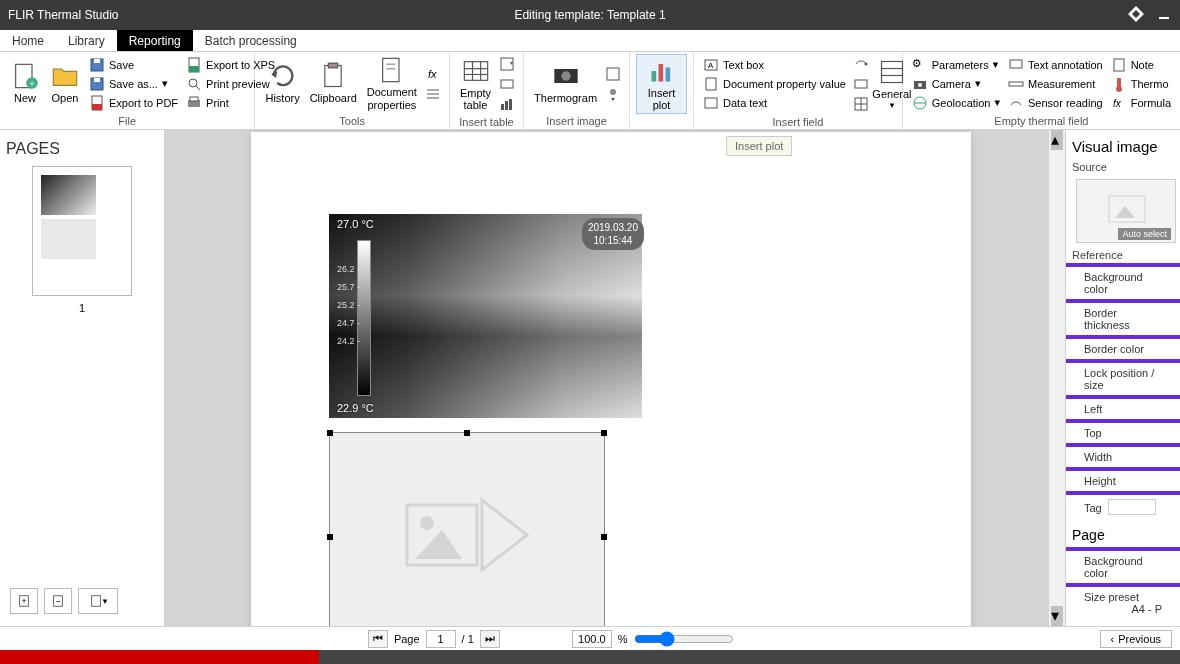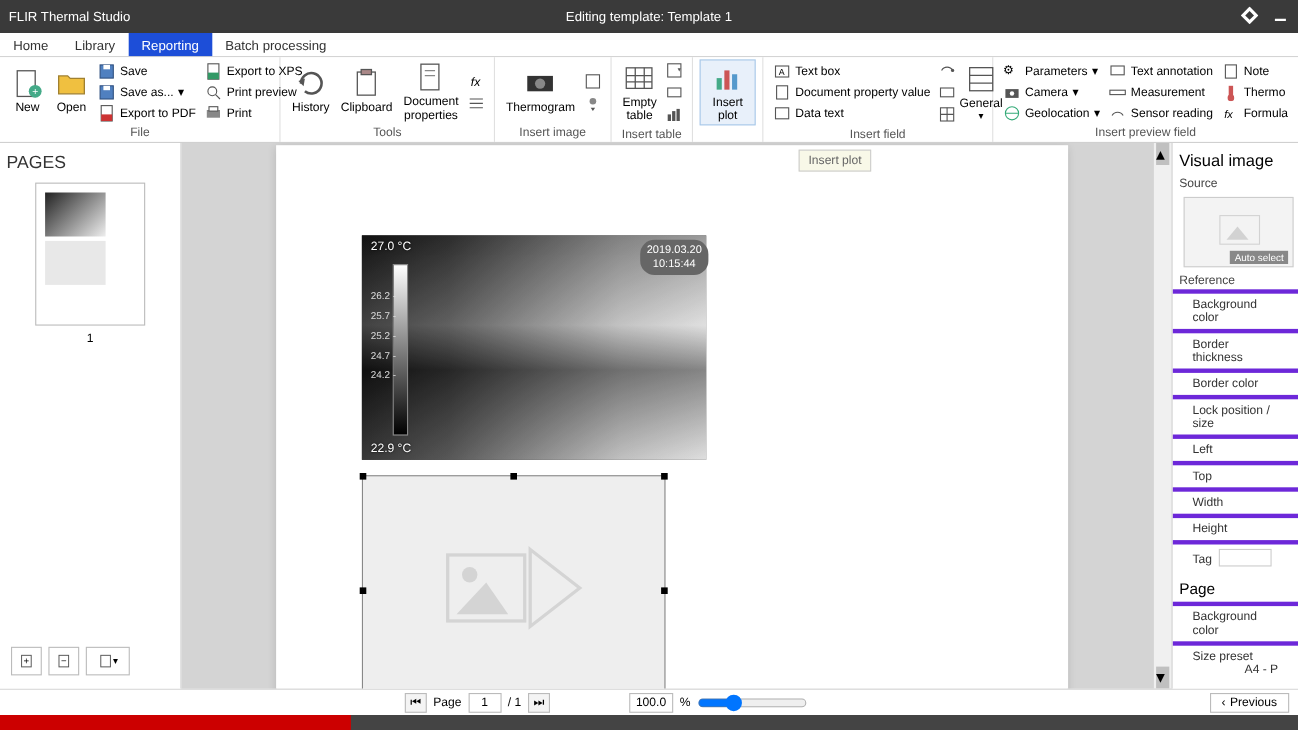--- a/index.html
+++ b/index.html
@@ -5,21 +5,21 @@
 * { margin: 0; padding: 0; box-sizing: border-box; font-family: "Segoe UI", Arial, sans-serif; }
 body { width: 1180px; height: 664px; background: #f0f0f0; overflow: hidden; position: relative; }
 
 .titlebar { height: 30px; background: #3a3a3a; color: #fff; display: flex; align-items: center; padding: 0 8px; font-size: 12px; position: relative; }
 .titlebar-center { position: absolute; left: 50%; transform: translateX(-50%); }
 .titlebar-right { position: absolute; right: 8px; display: flex; align-items: center; gap: 12px; }
 .win-icon { width: 16px; height: 16px; }
 
 .menubar { height: 22px; background: #fff; border-bottom: 1px solid #d0d0d0; display: flex; align-items: stretch; font-size: 12px; }
 .menu-item { padding: 3px 12px; cursor: pointer; color: #333; display: flex; align-items: center; }
-.menu-item.active { background: #1d4ed8; color: #fff; }
+.menu-item.active { background: #000000; color: #fff; }
 
 .ribbon { height: 78px; background: #fff; border-bottom: 1px solid #d0d0d0; display: flex; font-size: 11px; }
 .ribbon-group { display: flex; flex-direction: column; border-right: 1px solid #e0e0e0; position: relative; }
 .ribbon-body { flex: 1; display: flex; align-items: center; padding: 2px 6px; gap: 2px; }
 .ribbon-label { text-align: center; font-size: 11px; color: #555; padding-bottom: 2px; }
 .big-btn { display: flex; flex-direction: column; align-items: center; justify-content: center; padding: 2px 4px; cursor: pointer; min-width: 38px; }
 .big-btn .lbl { font-size: 11px; text-align: center; line-height: 1.1; margin-top: 2px; }
 .small-btns { display: flex; flex-direction: column; gap: 1px; }
 .small-btn { display: flex; align-items: center; gap: 4px; cursor: pointer; font-size: 11px; padding: 1px 3px; white-space: nowrap; }
 .icon16 { width: 16px; height: 16px; display: inline-block; flex-shrink: 0; }
@@ -217,42 +217,20 @@
             </svg></span>
       </div>
     </div>
     <div class="ribbon-label">Tools</div>
   </div>
 
   <div class="ribbon-group">
     <div class="ribbon-body">
       <div class="big-btn">
         <span class="icon32"><svg viewBox="0 0 24 24">
-              <rect x="2" y="6" width="20" height="12" fill="#333"></rect>
-              <circle cx="12" cy="12" r="4" fill="#888"></circle>
-            </svg></span>
-        <span class="lbl">Thermogram</span>
-      </div>
-      <div class="side-icons">
-        <span class="icon16"><svg viewBox="0 0 16 16">
-              <rect x="2" y="2" width="12" height="12" fill="none" stroke="#555"></rect>
-            </svg></span>
-        <span class="icon16"><svg viewBox="0 0 16 16">
-              <circle cx="8" cy="6" r="3" fill="#888"></circle>
-              <polygon points="6,12 10,12 8,15" fill="#555"></polygon>
-            </svg></span>
-      </div>
-    </div>
-    <div class="ribbon-label">Insert image</div>
-  </div>
-
-  <div class="ribbon-group">
-    <div class="ribbon-body">
-      <div class="big-btn">
-        <span class="icon32"><svg viewBox="0 0 24 24">
               <rect x="2" y="4" width="20" height="16" fill="#fff" stroke="#555"></rect>
               <line x1="2" y1="10" x2="22" y2="10" stroke="#555"></line>
               <line x1="2" y1="15" x2="22" y2="15" stroke="#555"></line>
               <line x1="9" y1="4" x2="9" y2="20" stroke="#555"></line>
               <line x1="16" y1="4" x2="16" y2="20" stroke="#555"></line>
             </svg></span>
         <span class="lbl" style="white-space:pre">Empty
 table</span>
       </div>
       <div class="side-icons">
@@ -268,20 +246,42 @@
               <rect x="6" y="5" width="3" height="9" fill="#555"></rect>
               <rect x="10" y="3" width="3" height="11" fill="#555"></rect>
             </svg></span>
       </div>
     </div>
     <div class="ribbon-label">Insert table</div>
   </div>
 
   <div class="ribbon-group">
     <div class="ribbon-body">
+      <div class="big-btn">
+        <span class="icon32"><svg viewBox="0 0 24 24">
+              <rect x="2" y="6" width="20" height="12" fill="#333"></rect>
+              <circle cx="12" cy="12" r="4" fill="#888"></circle>
+            </svg></span>
+        <span class="lbl">Thermogram</span>
+      </div>
+      <div class="side-icons">
+        <span class="icon16"><svg viewBox="0 0 16 16">
+              <rect x="2" y="2" width="12" height="12" fill="none" stroke="#555"></rect>
+            </svg></span>
+        <span class="icon16"><svg viewBox="0 0 16 16">
+              <circle cx="8" cy="6" r="3" fill="#888"></circle>
+              <polygon points="6,12 10,12 8,15" fill="#555"></polygon>
+            </svg></span>
+      </div>
+    </div>
+    <div class="ribbon-label">Insert image</div>
+  </div>
+
+  <div class="ribbon-group">
+    <div class="ribbon-body">
       <div class="big-btn insert-plot-btn hover">
         <span class="icon32"><svg viewBox="0 0 24 24">
               <rect x="3" y="12" width="4" height="9" fill="#4a8"></rect>
               <rect x="9" y="6" width="4" height="15" fill="#c55"></rect>
               <rect x="15" y="9" width="4" height="12" fill="#59c"></rect>
             </svg></span>
         <span class="lbl">Insert plot</span>
       </div>
     </div>
     <div class="ribbon-label">&nbsp;</div>
@@ -397,21 +397,21 @@
             <span>Thermo</span>
           </div>
         <div class="small-btn">
             <span class="icon16"><svg viewBox="0 0 16 16">
                 <text x="2" y="12" font-size="10" font-style="italic">fx</text>
               </svg></span>
             <span>Formula</span>
           </div>
       </div>
     </div>
-    <div class="ribbon-label">Insert preview field</div>
+    <div class="ribbon-label">Empty thermal field</div>
   </div>
 </div>
 
 <div class="main">
 
   <div class="pages-panel">
     <div class="pages-title">PAGES</div>
     <div class="thumb">
       <div class="thumb-inner1"></div>
       <div class="thumb-inner2"></div>

